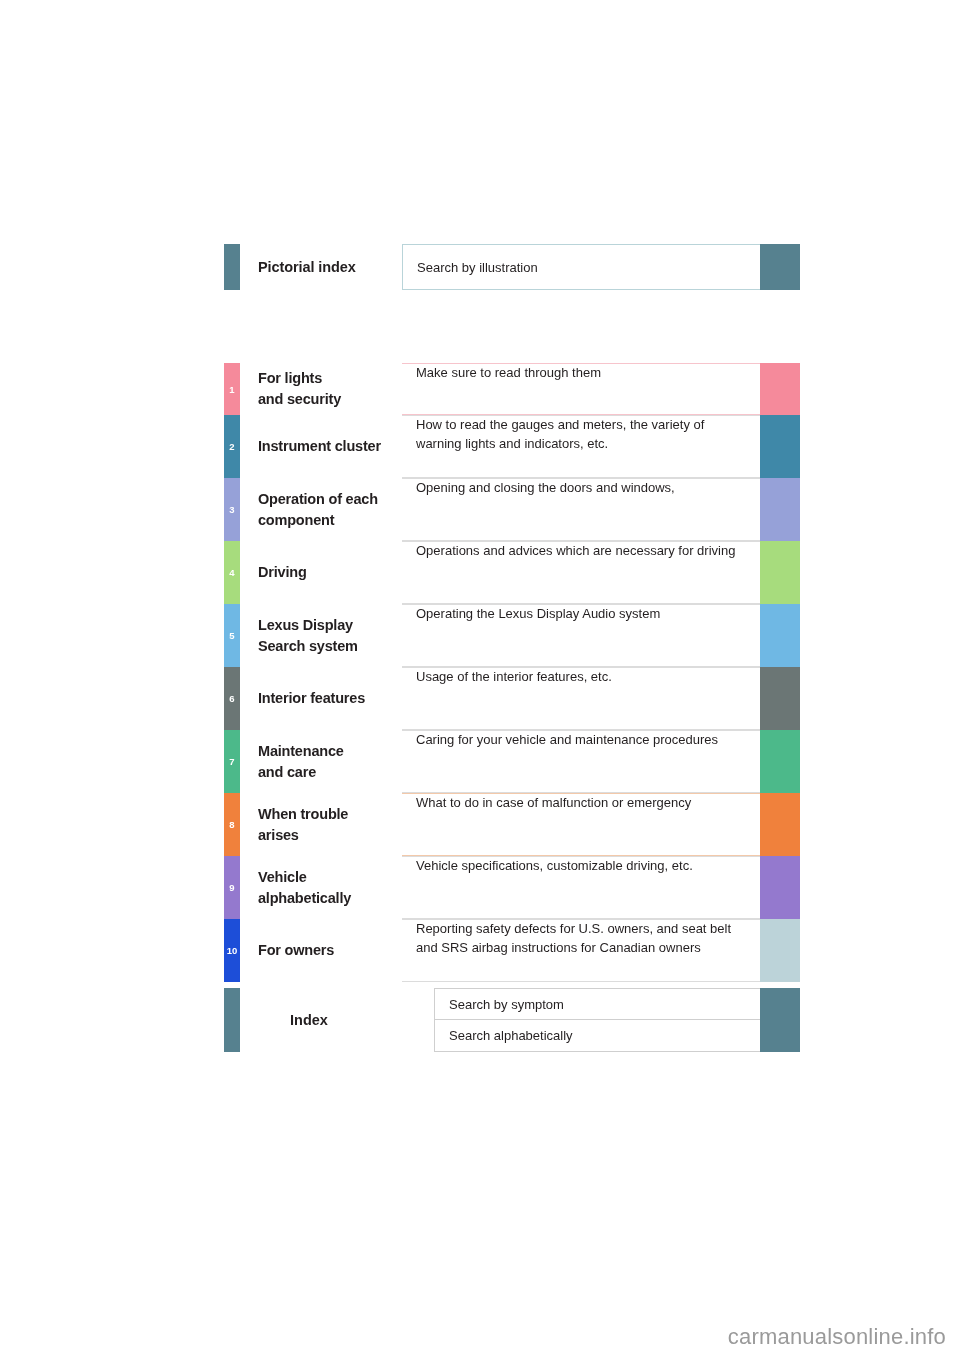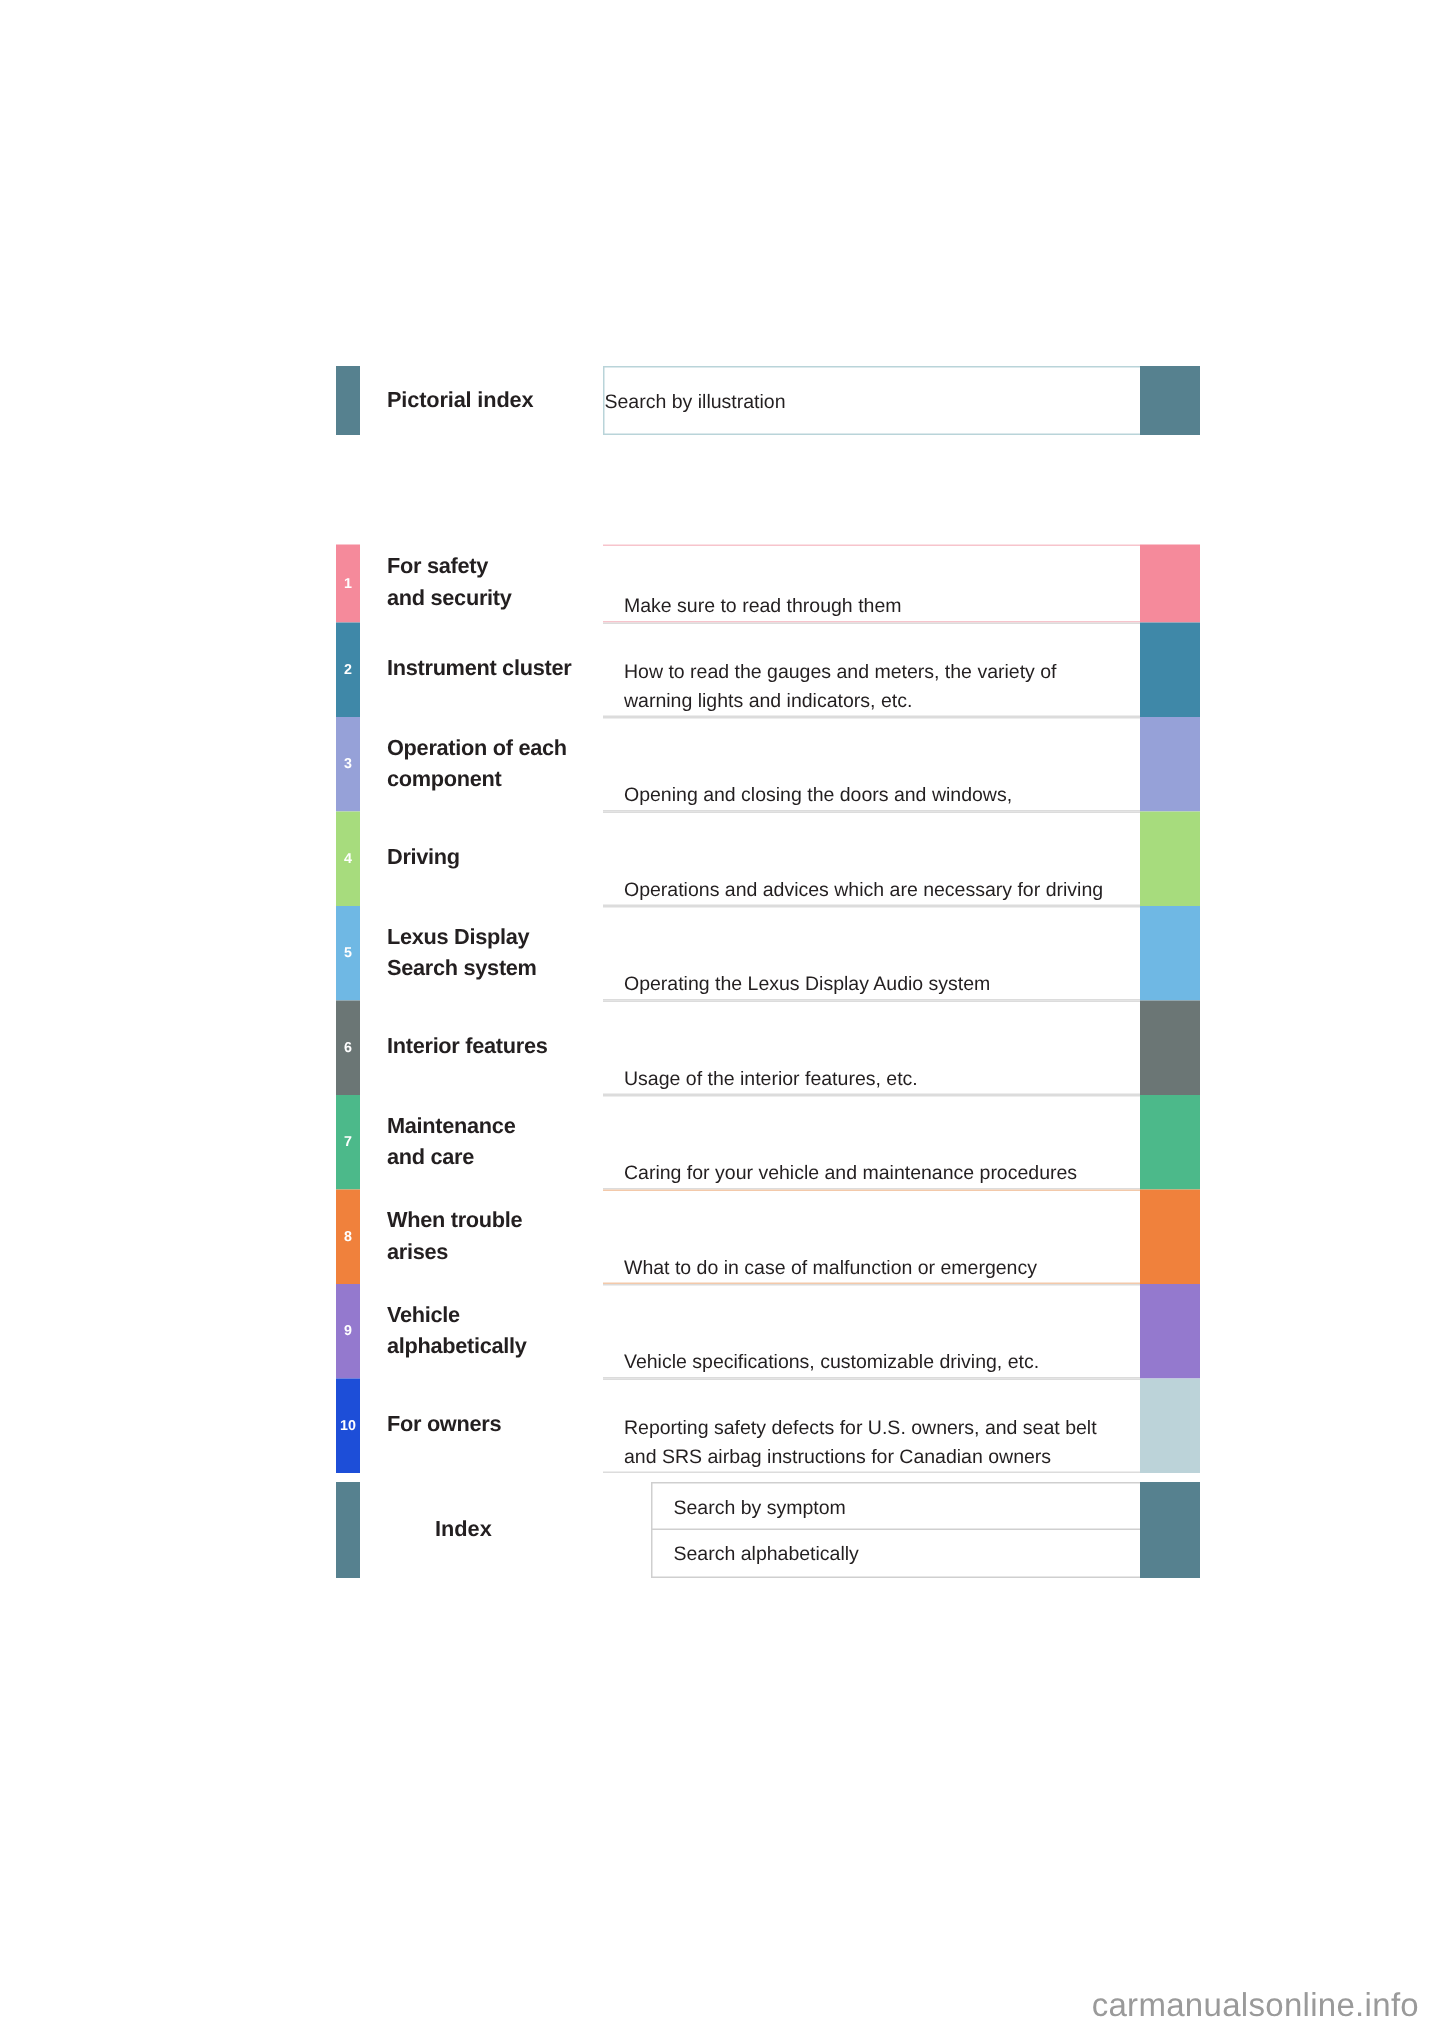--- a/index.html
+++ b/index.html
@@ -44,21 +44,21 @@
     padding-left: 18px;
     box-sizing: border-box;
     font-size: 14.5px;
     font-weight: bold;
     letter-spacing: -0.1px;
   }
   .pictorial .desc-cell {
     flex: 1;
     display: flex;
     align-items: center;
-    padding-left: 0;
+    padding-left: 14px;
     box-sizing: border-box;
     font-size: 13px;
     border: 1px solid #b9d4d9;
     border-right: none;
   }
   .pictorial .color-cell {
     width: 40px;
     background: #56818f;
   }
 
@@ -94,21 +94,21 @@
     box-sizing: border-box;
     font-size: 14.5px;
     font-weight: bold;
     line-height: 1.42;
     letter-spacing: -0.2px;
   }
   .row .desc-cell {
     flex: 1 1 auto;
     display: flex;
     flex-direction: column;
-    justify-content: flex-end;
+    justify-content: flex-start;
     padding-left: 14px;
     padding-right: 8px;
     box-sizing: border-box;
     font-size: 13px;
     line-height: 1.45;
     border-top: 1px solid #dcdcdc;
     border-bottom: 1px solid #dcdcdc;
   }
   .row .color-cell {
     width: 40px;
@@ -192,21 +192,21 @@
     <div class="num-cell"></div>
     <div class="title-cell">Pictorial index</div>
     <div class="desc-cell">Search by illustration</div>
     <div class="color-cell"></div>
   </div>
 
   <div class="chapters">
       <div class="row r1" style="height: 52px;">
         <div class="num-cell" style="background: rgb(245, 138, 155);">1</div>
         <div class="title-cell">
-          <span>For safety</span>
+          <span>For lights</span>
           <span>and security</span>
         </div>
         <div class="desc-cell">
           <span>Make sure to read through them</span>
         </div>
         <div class="color-cell" style="background: rgb(245, 138, 155);"></div>
       </div>
       <div class="row r2" style="height: 63px;">
         <div class="num-cell" style="background: rgb(63, 136, 168);">2</div>
         <div class="title-cell">

